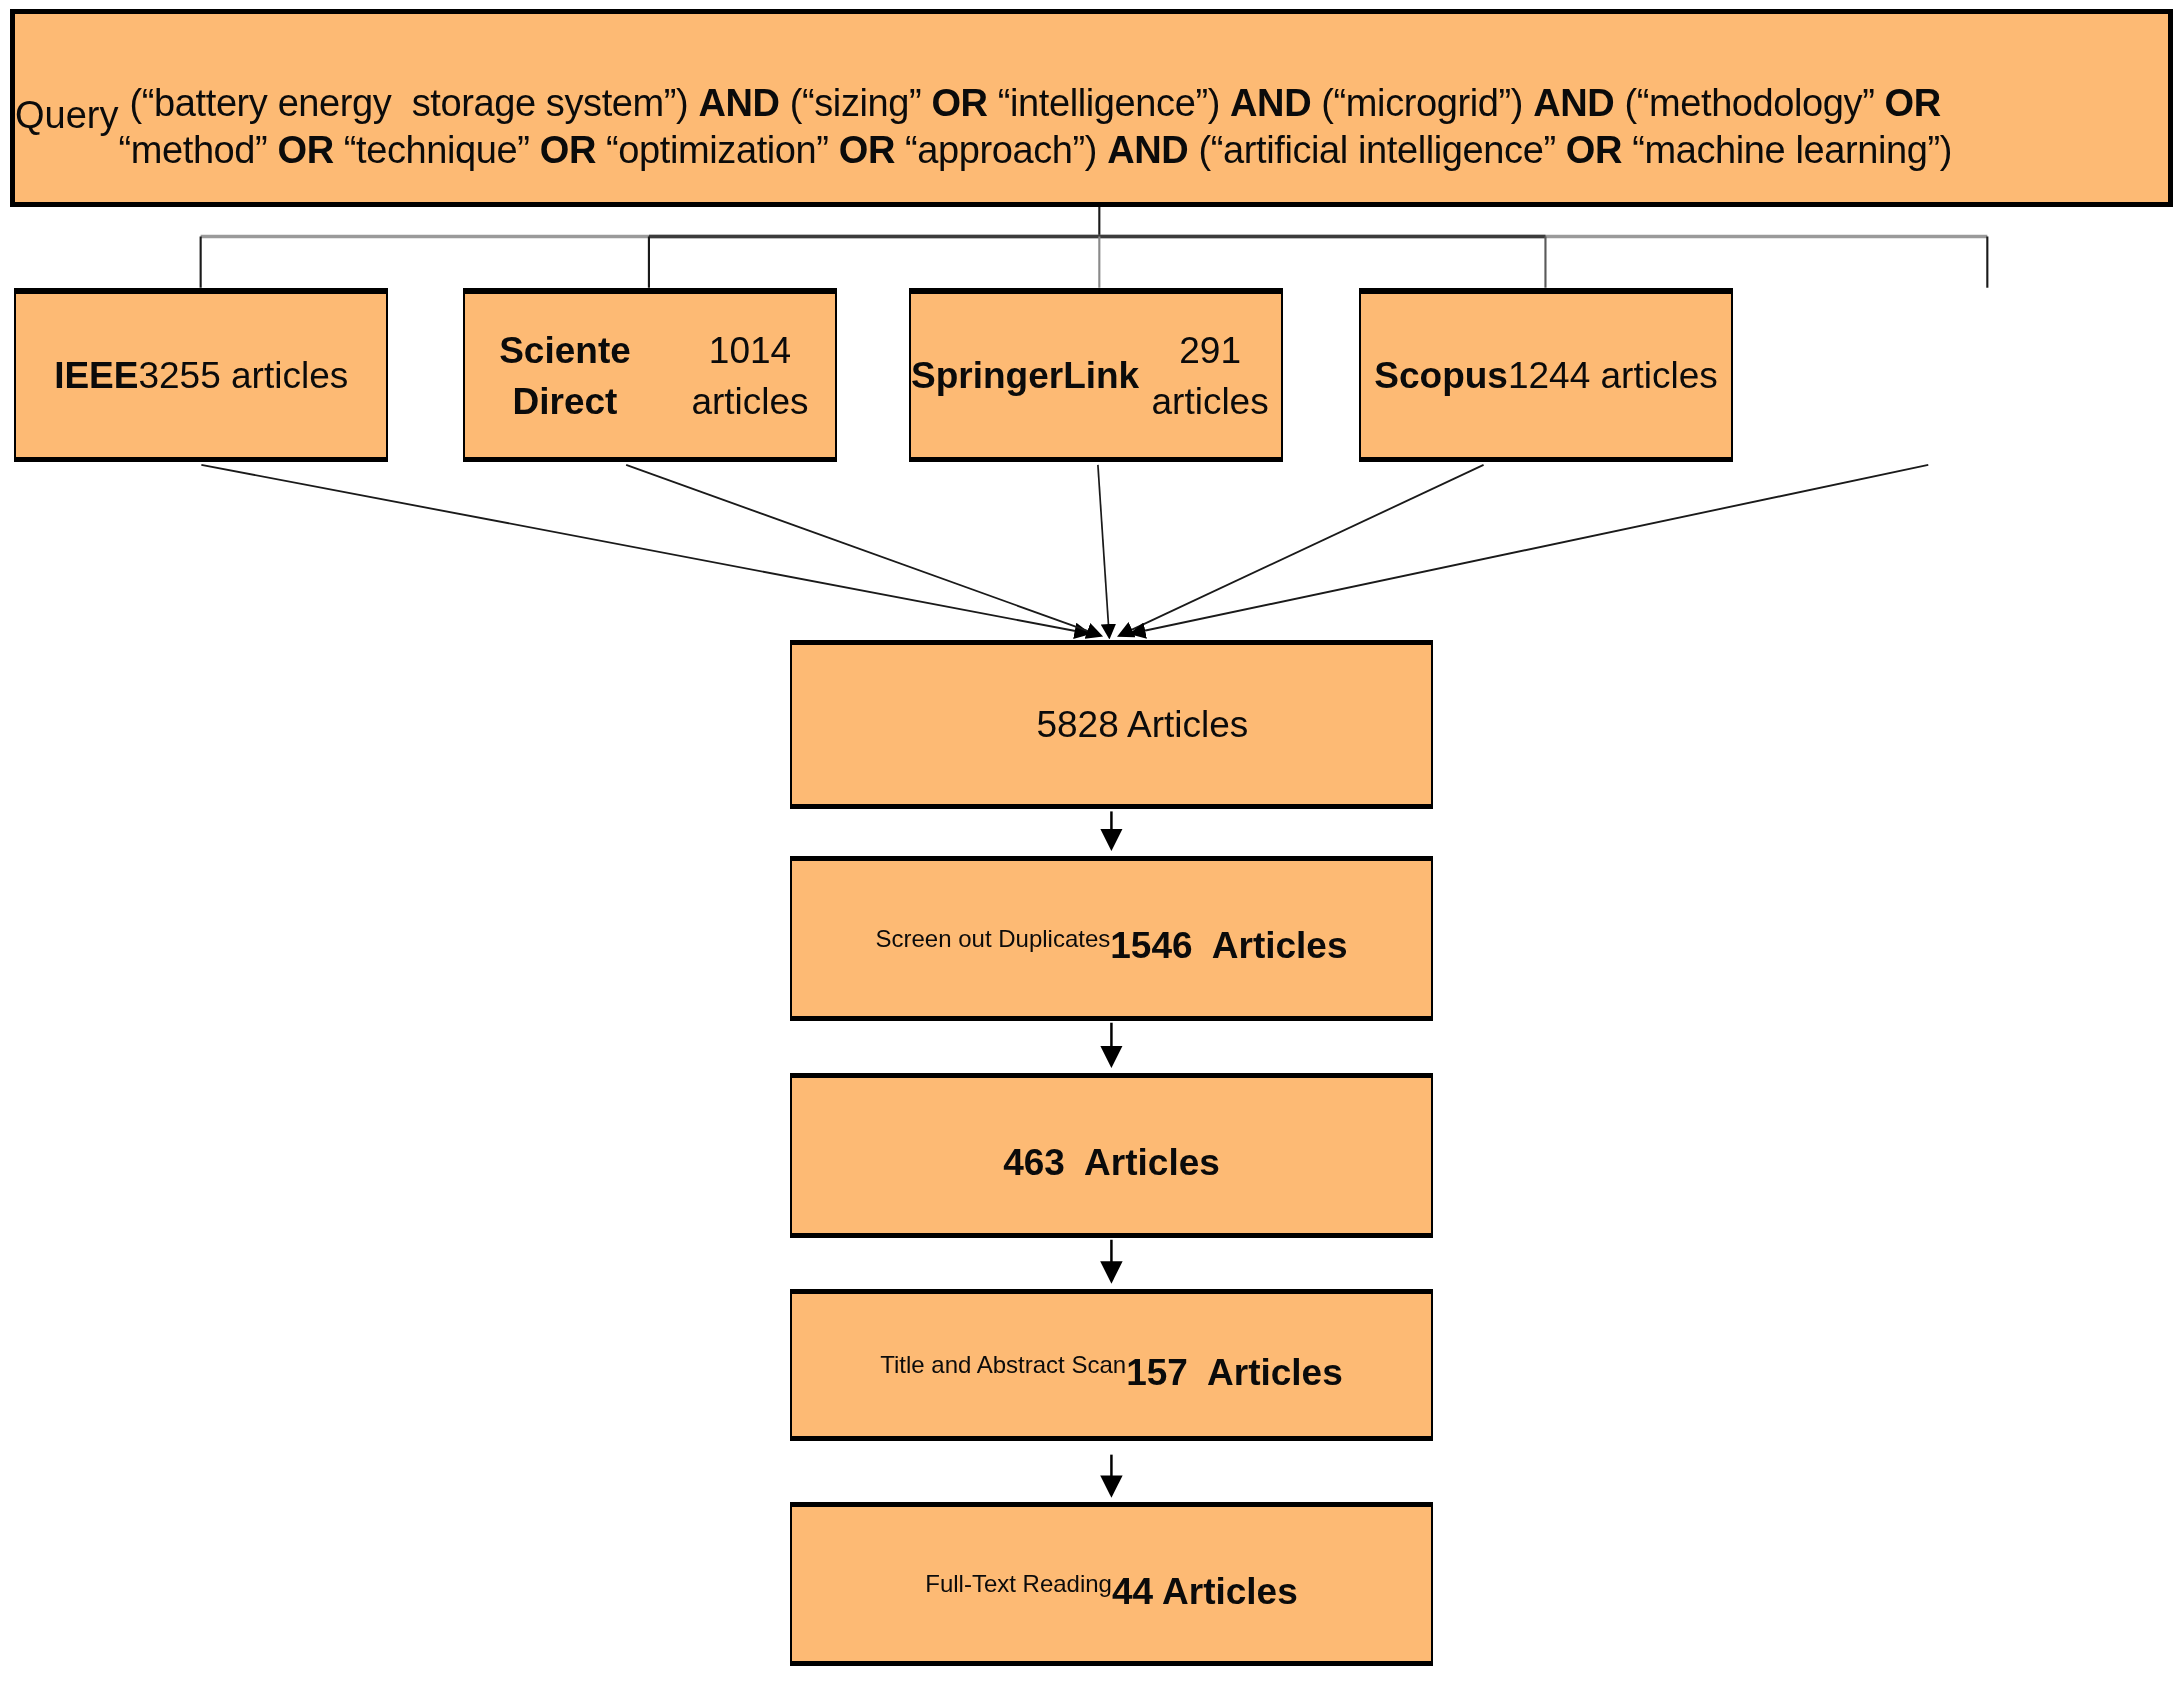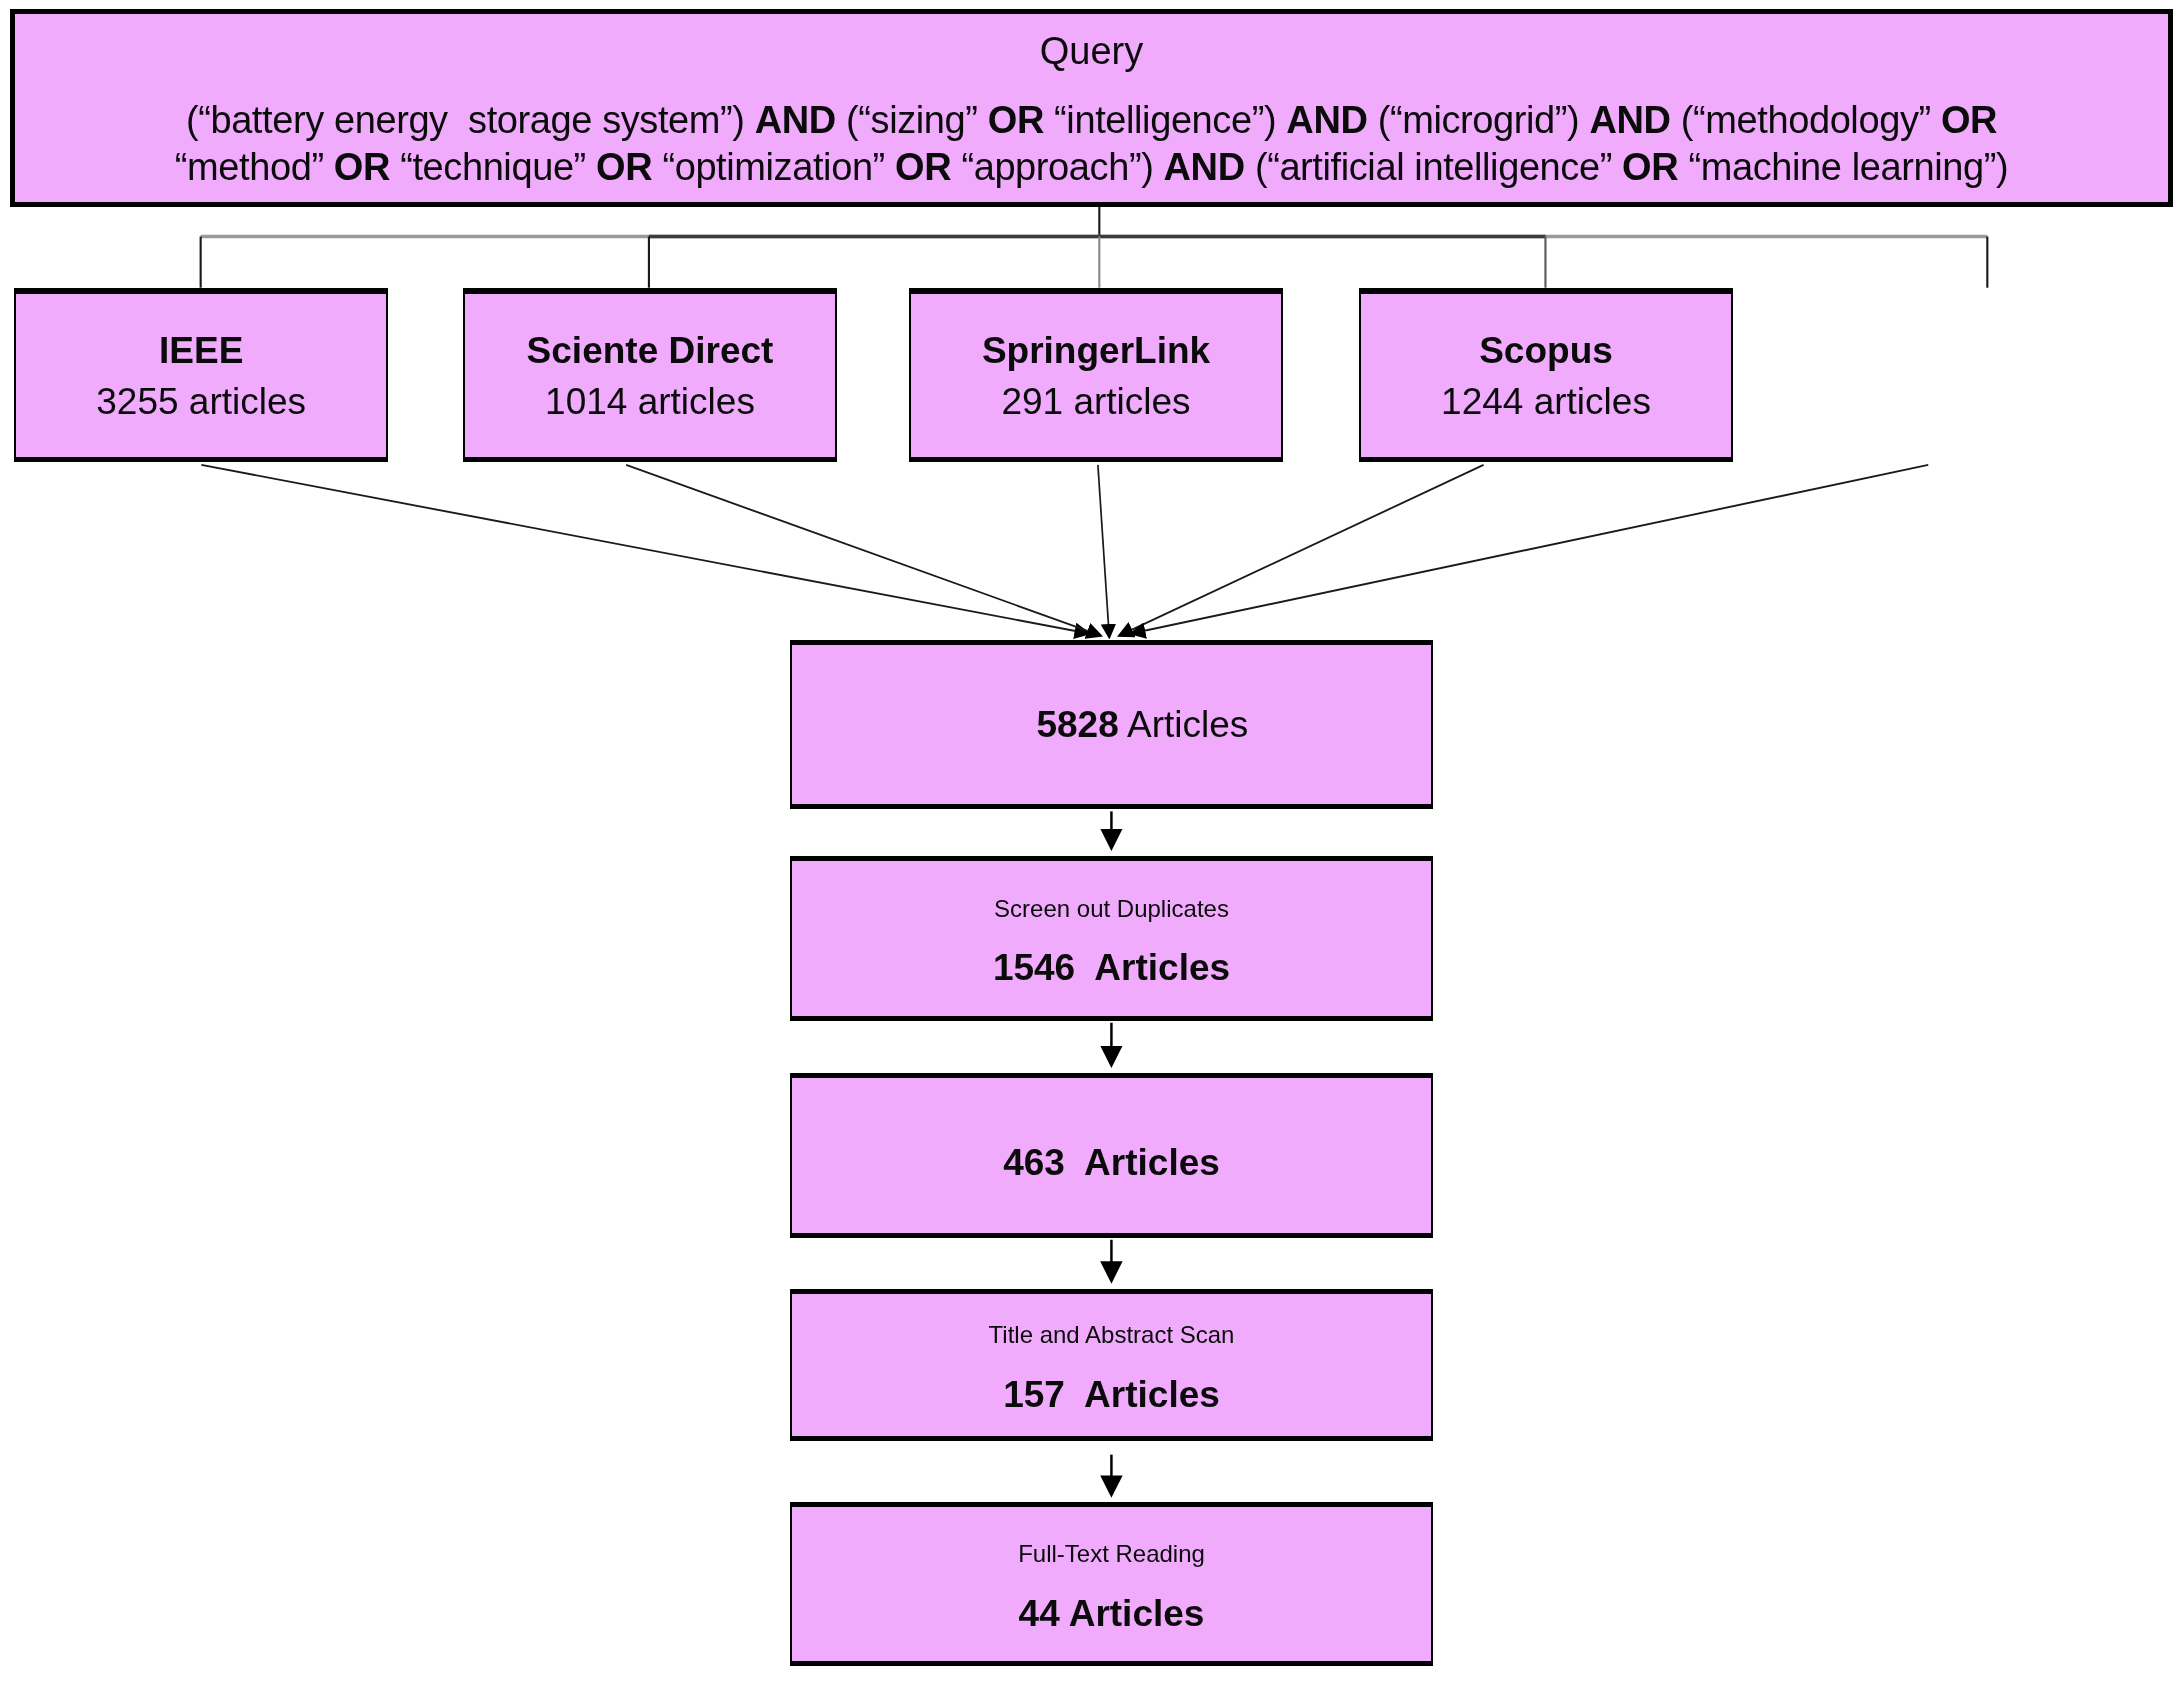--- a/index.html
+++ b/index.html
@@ -6,25 +6,25 @@
   .page{
     position:relative;
     width:2183px;height:1689px;
     background:#ffffff;
     font-family:"Liberation Sans", sans-serif;
     color:#0b0b0b;
     overflow:hidden;
   }
   .box{
     position:absolute;
-    background:#f0abfc;
+    background:#fdba74;
     border-style:solid;
     border-color:#000000;
     box-sizing:border-box;
-    display:flex;flex-direction:column;
+    display:flex;
     align-items:center;justify-content:center;
     text-align:center;
   }
   
   .query-box{
     left:10px;top:8.5px;width:2163px;height:198px;
     border-width:5px;
     justify-content:flex-start;
     padding-top:15.7px;
   }
@@ -54,21 +54,21 @@
   .flow-label{
     font-size:24px;line-height:44px;font-weight:400;
     white-space:pre-wrap;
   }
   .flow-count{
     font-size:37px;line-height:44px;font-weight:700;
     margin-top:15.7px;
     white-space:pre;
   }
   .flow-count-inline{font-size:37px;line-height:44px;white-space:pre;}
-  .flow-count-inline .num{font-weight:700;}
+  .flow-count-inline .num{font-weight:400;}
   .flow-count-inline .suf{font-weight:400;}
   .connector-layer{
     position:absolute;left:0;top:0;width:2183px;height:1689px;
     pointer-events:none;
   }
 </style>
 </head>
 <body>
 
 <div class="page">

